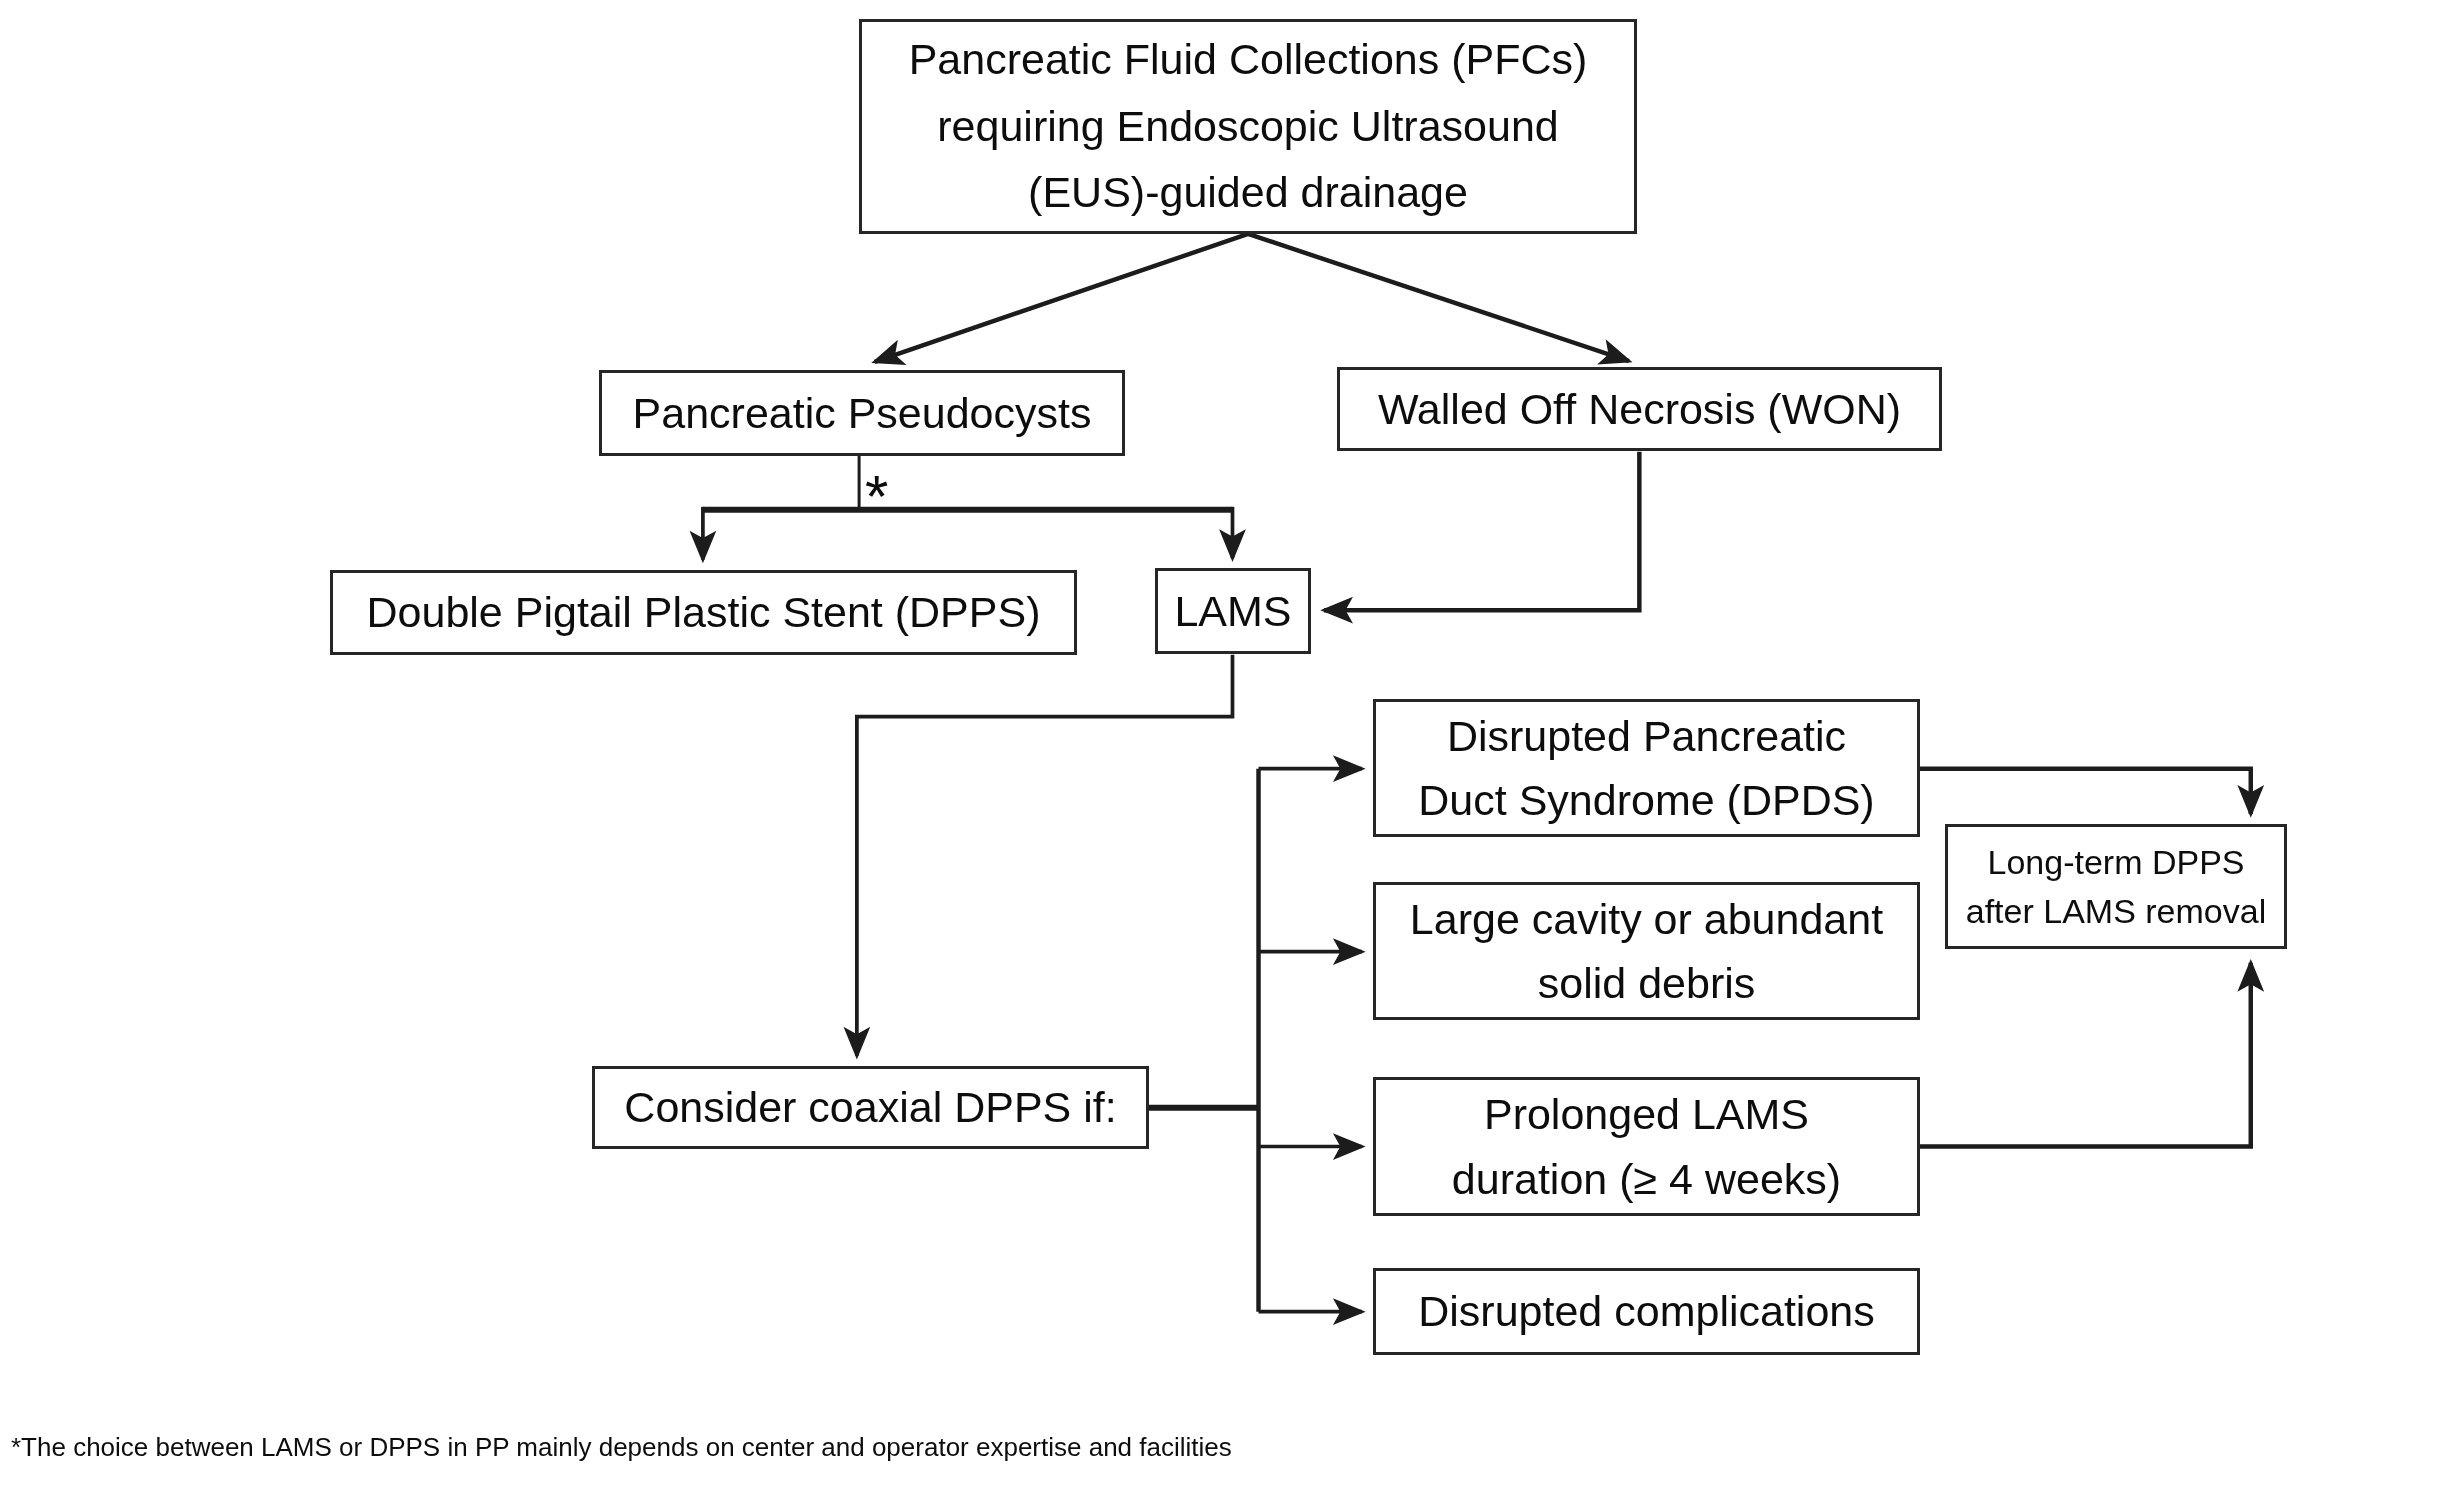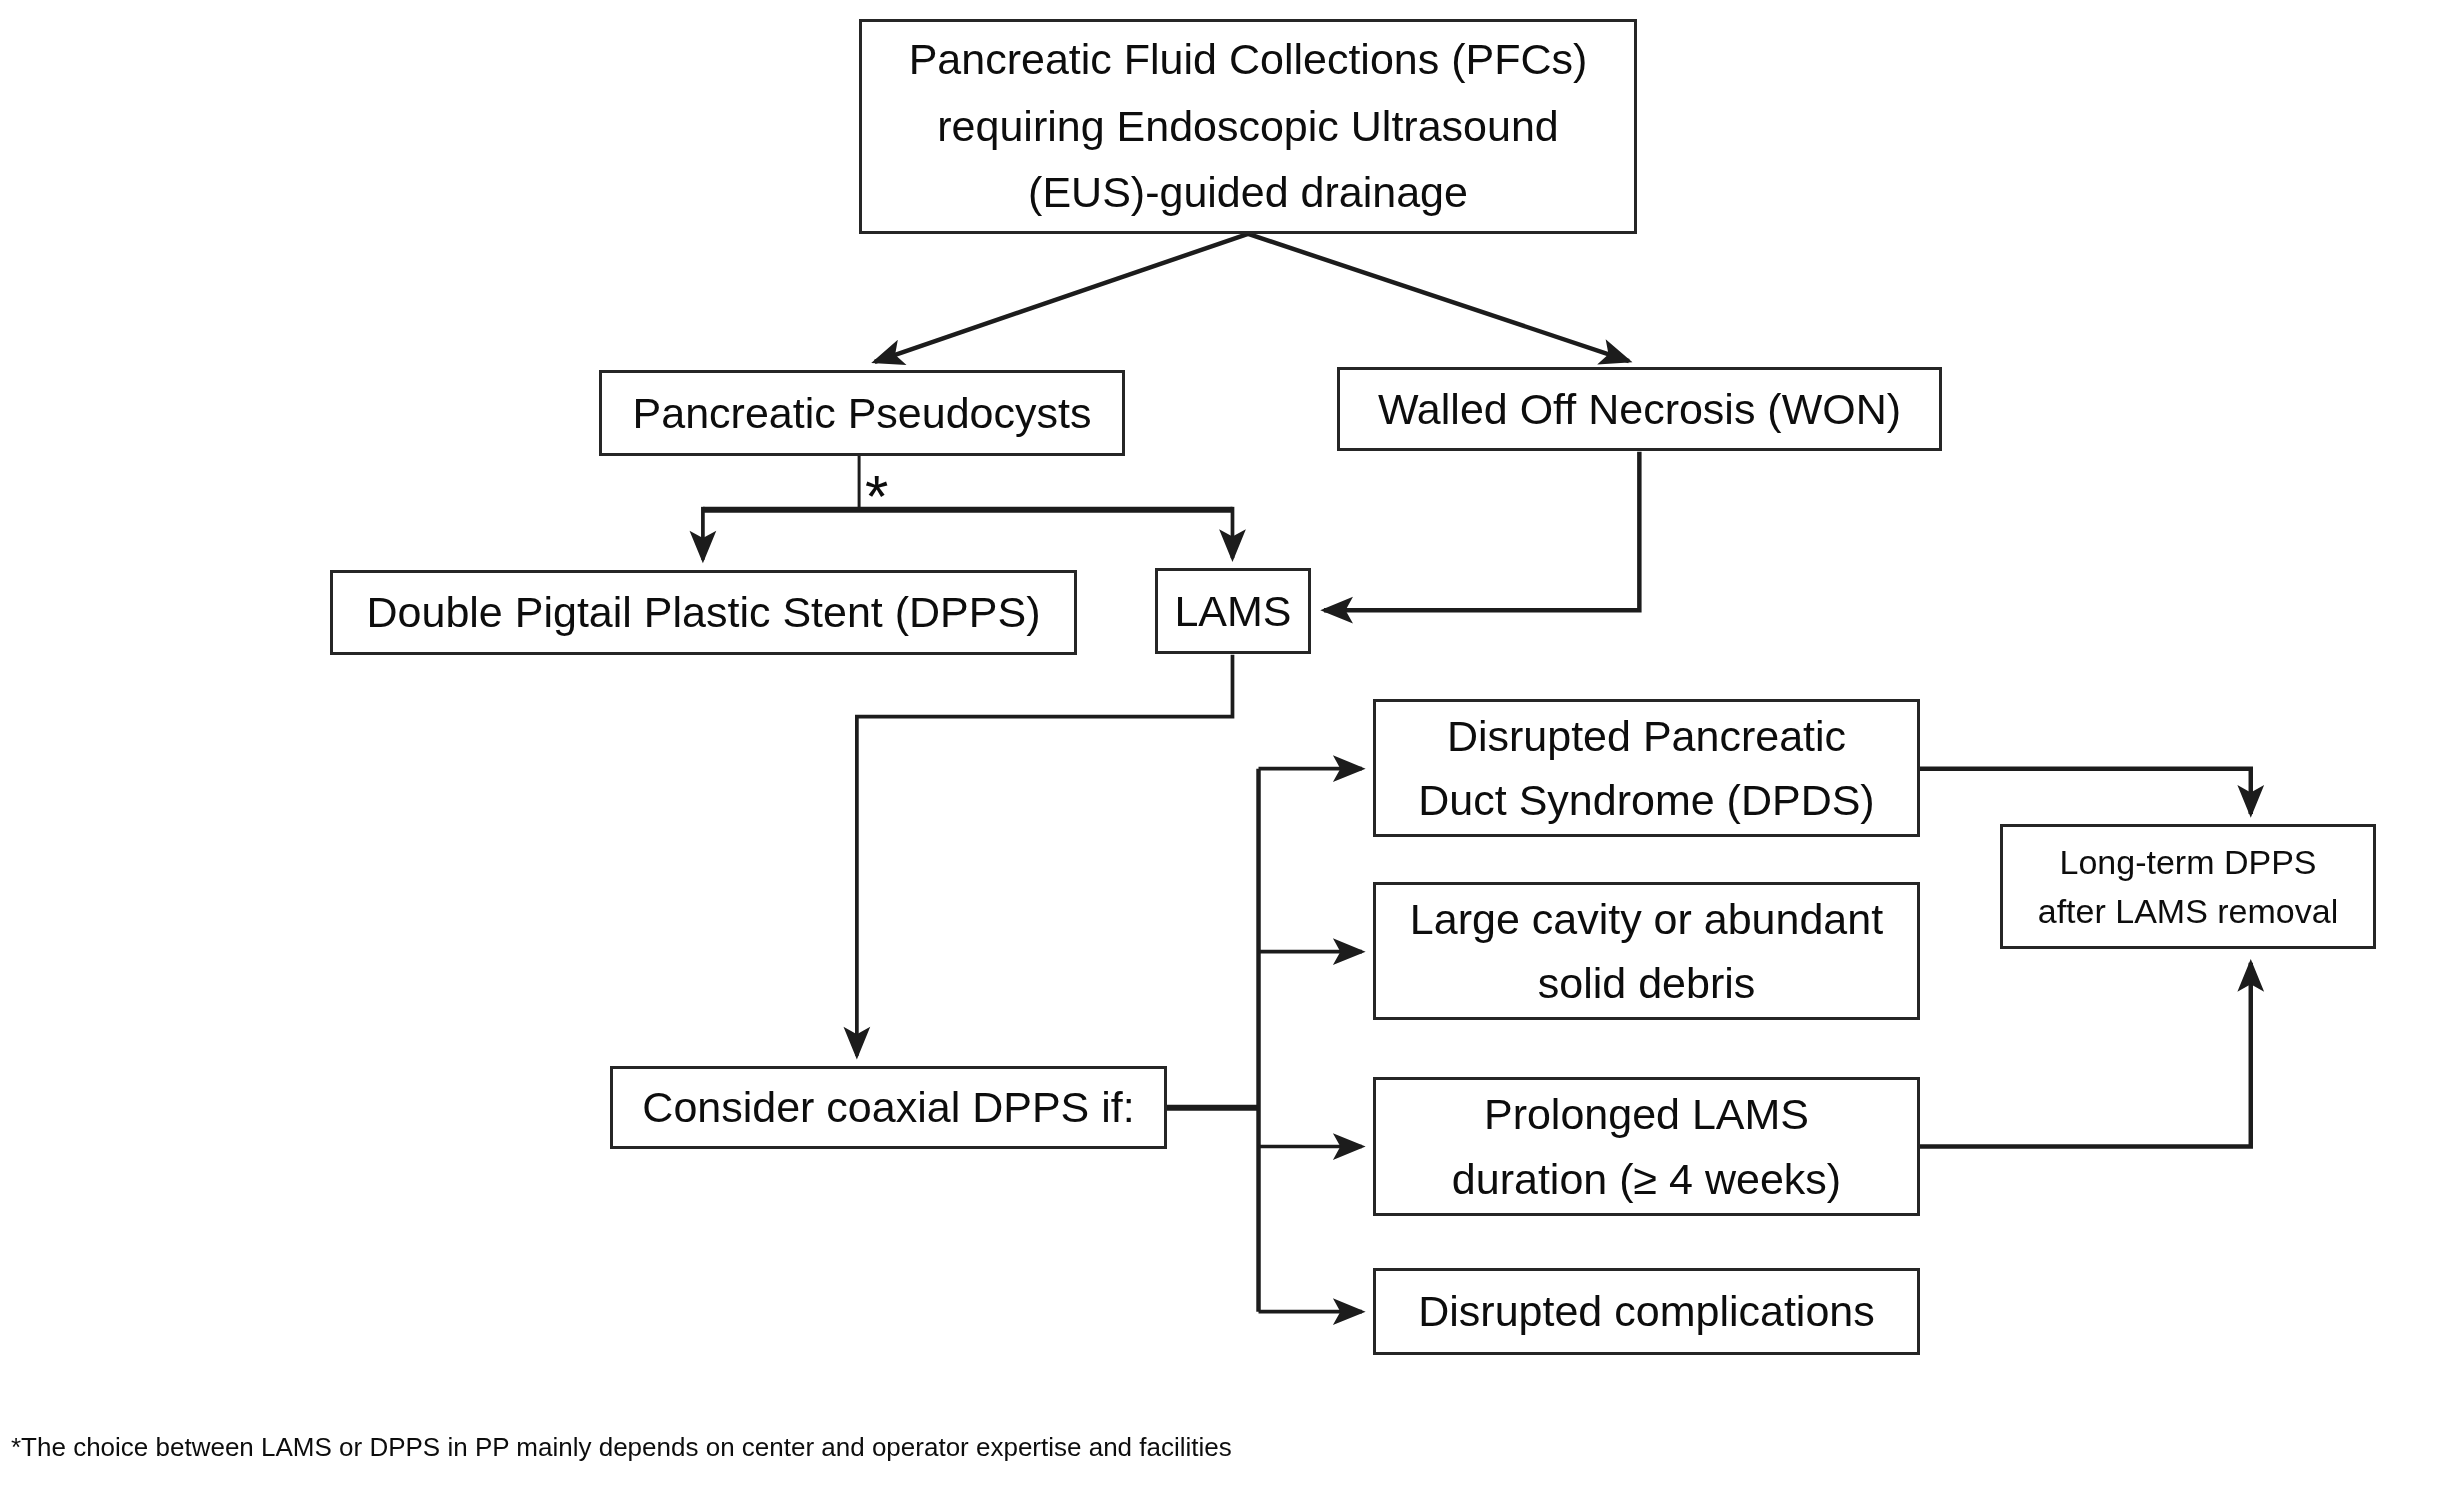--- a/index.html
+++ b/index.html
@@ -122,35 +122,35 @@
   <div class="node fs-tight" style="left:1373px; top:882px; width:547px; height:138px;">
     <span class="label">Large cavity or abundant
 solid debris</span>
   </div>
 
   <div class="node fs-tight" style="left:1373px; top:699px; width:547px; height:138px;">
     <span class="label">Disrupted Pancreatic
 Duct Syndrome (DPDS)</span>
   </div>
 
-  <div class="node fs-small" style="left:2000px; top:824px; width:376px; height:125px;">
+  <div class="node fs-small" style="left:1945px; top:824px; width:342px; height:125px;">
     <span class="label">Long-term DPPS
 after LAMS removal</span>
   </div>
 
   <div class="node fs-tight" style="left:1373px; top:1077px; width:547px; height:139px;">
     <span class="label">Prolonged LAMS
 duration (≥ 4 weeks)</span>
   </div>
 
   <div class="node fs-tight" style="left:1373px; top:1268px; width:547px; height:87px;">
     <span class="label">Disrupted complications</span>
   </div>
 
-  <div class="node fs-tight" style="left:610px; top:1066px; width:557px; height:83px;text-align:center;">
+  <div class="node fs-tight" style="left:592px; top:1066px; width:557px; height:83px;text-align:center;">
     <span class="label">Consider coaxial DPPS if:</span>
   </div>
 
   <div class="asterisk" style="left:865px; top:467px;">*</div>
 
   <div class="footnote" style="left:11px; top:1425px;">*The choice between LAMS or DPPS in PP mainly depends on center and operator expertise and facilities</div>
 
 </div>
 
 

